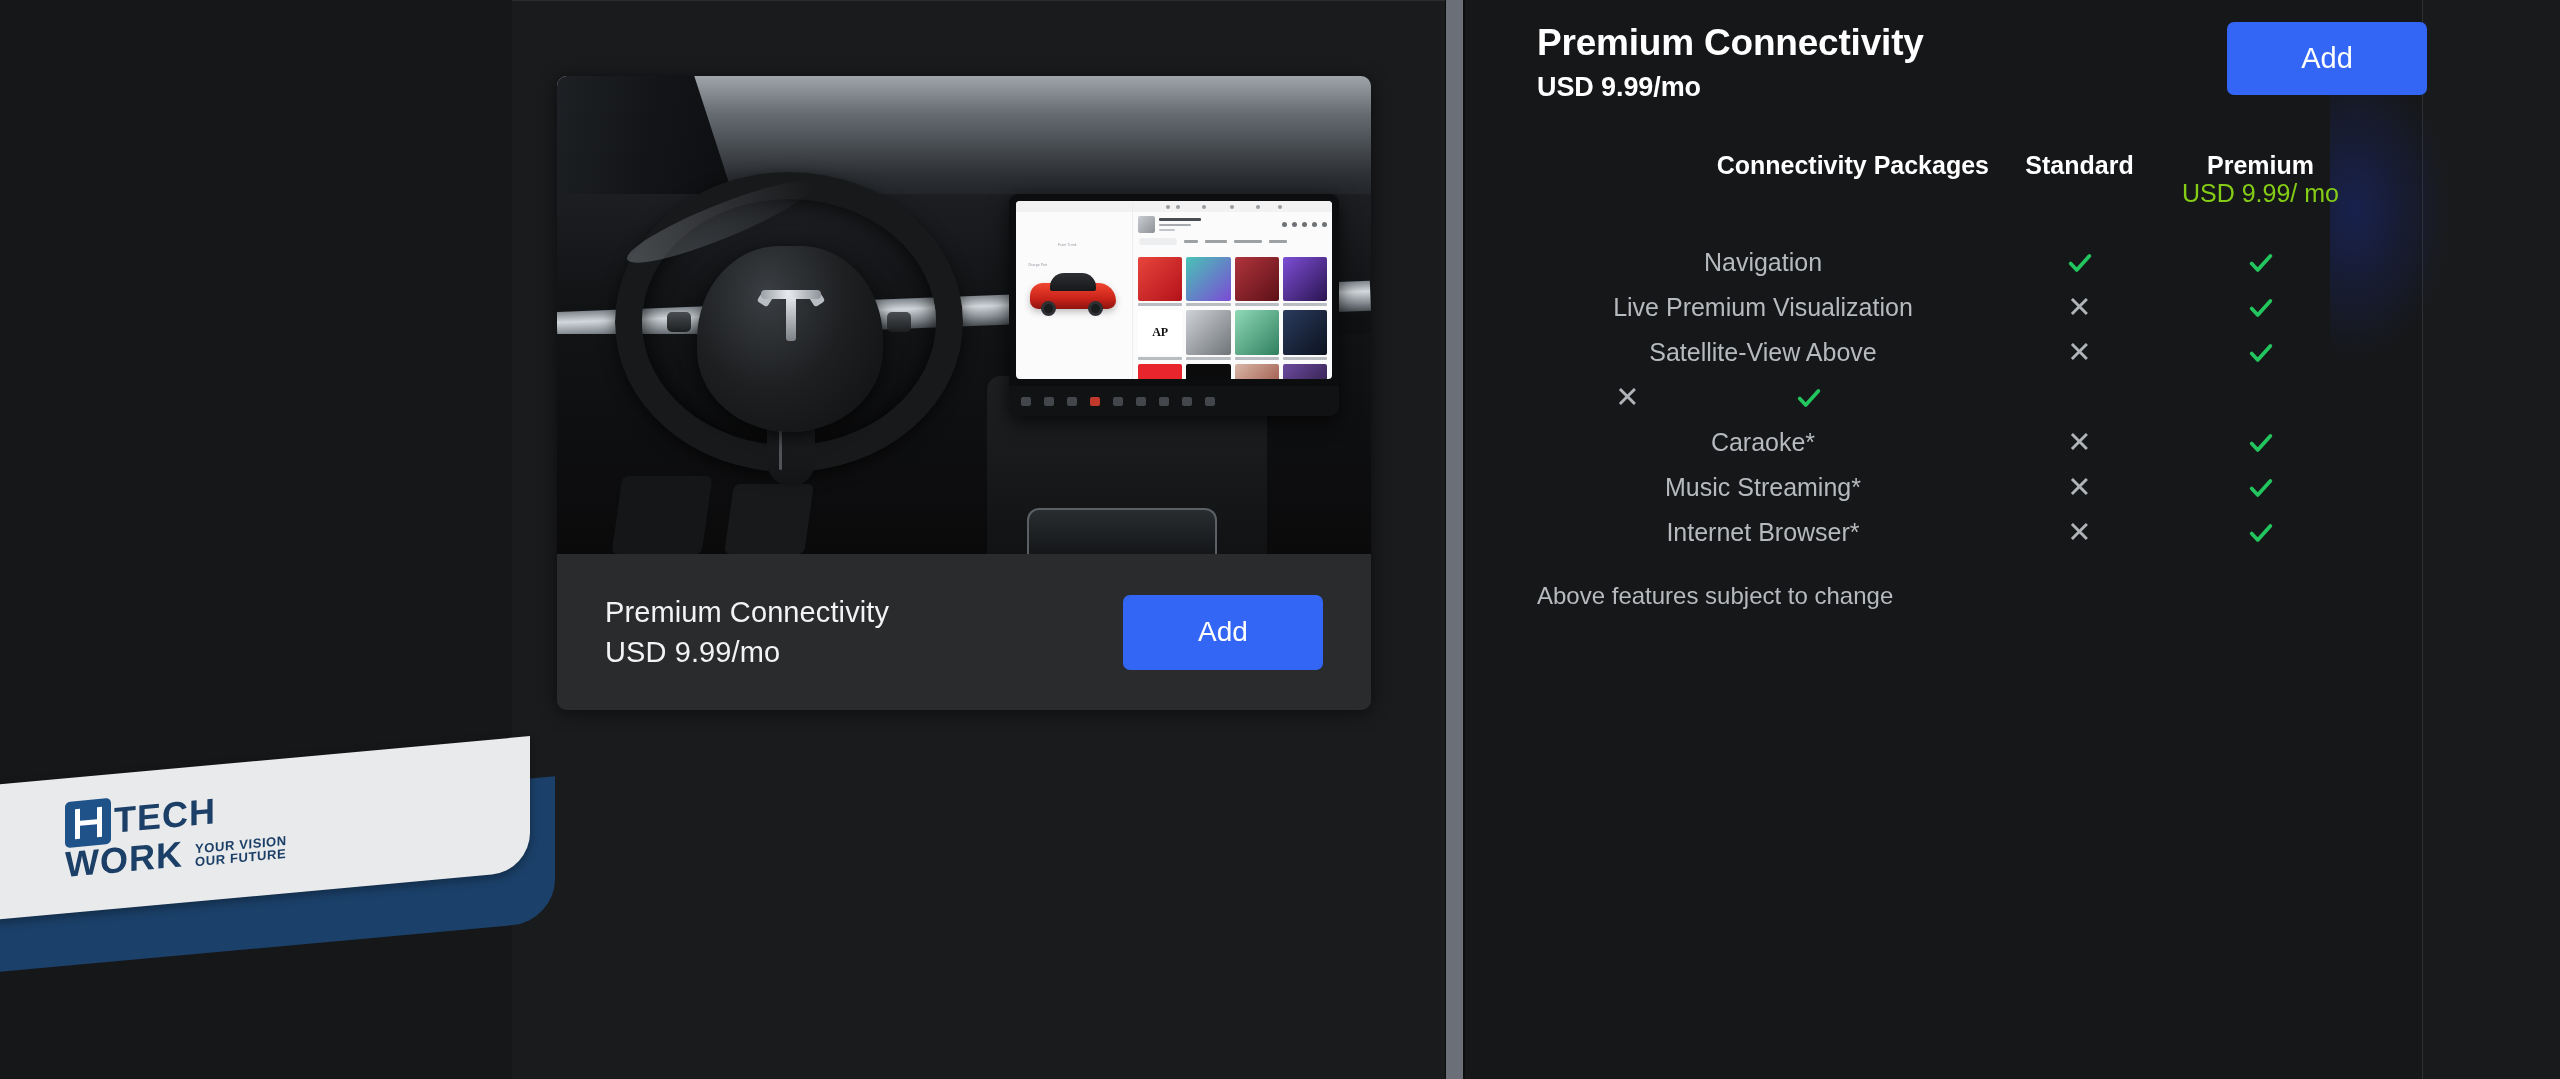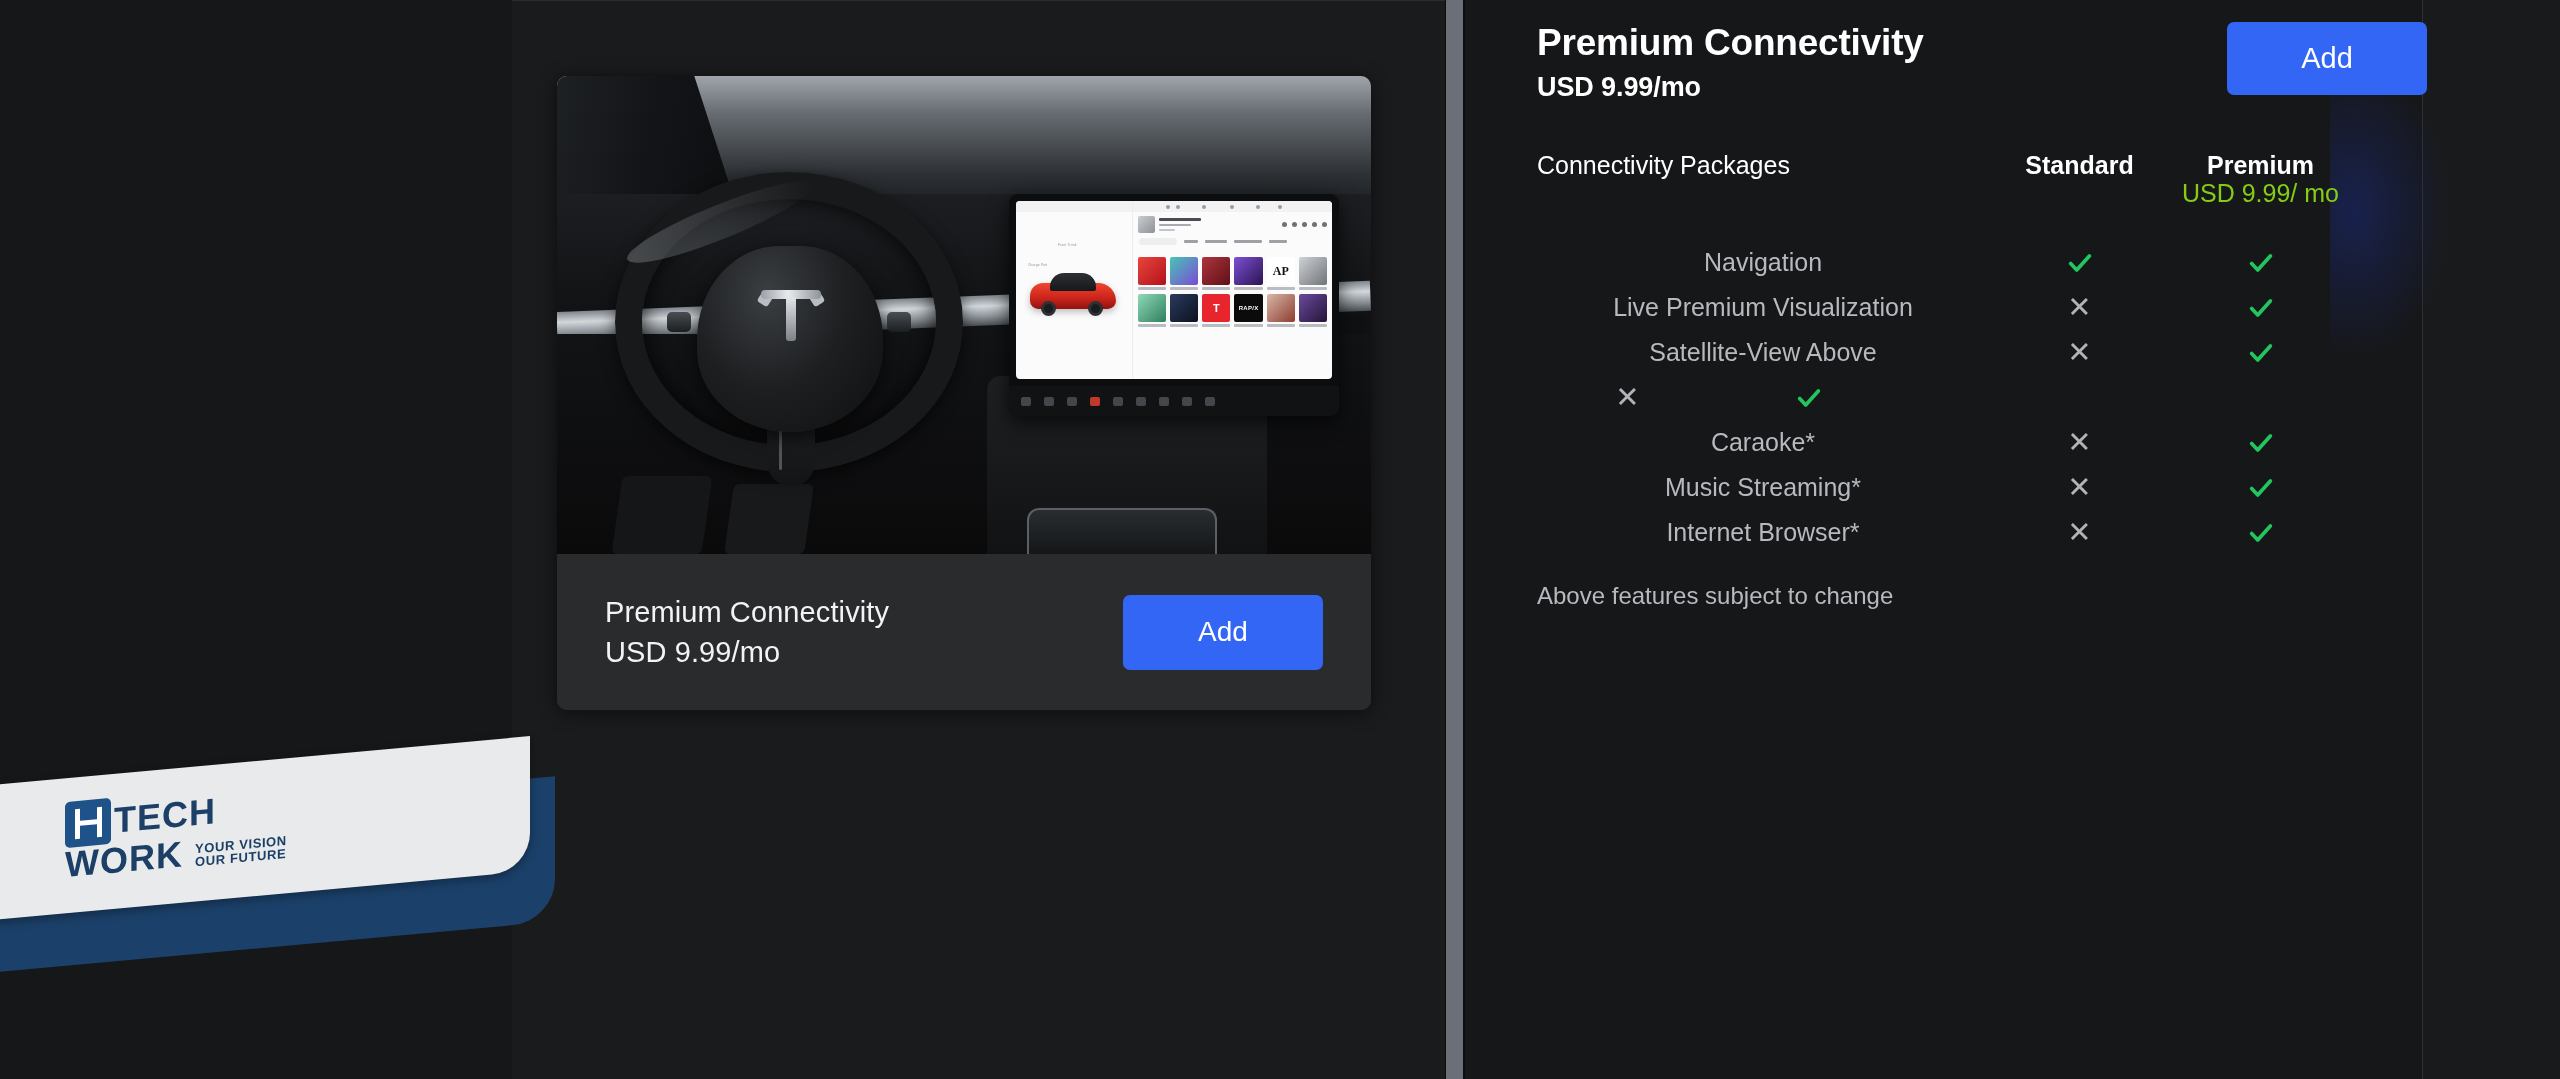--- a/index.html
+++ b/index.html
@@ -113,21 +113,21 @@
             background:linear-gradient(135deg,#c9ccd0,#8e9296); flex:none; }
   .np-meta { flex:1; }
   .np-l1 { width:42px; height:3px; background:#4a4d51; border-radius:1px; }
   .np-l2 { width:32px; height:2.5px; background:#a7abaf; border-radius:1px; margin-top:2.5px; }
   .np-l3 { width:16px; height:2.5px; background:#c2c6ca; border-radius:1px; margin-top:2.5px; }
   .np-ctrls { display:flex; gap:5px; align-items:center; }
   .np-ic { width:5px; height:5px; border-radius:50%; background:#6e7276; }
   .tabs-row { display:flex; gap:7px; align-items:center; padding:3px 6px 4px 6px; }
   .tab-pill { height:7px; border-radius:4px; background:#eceef0; }
   .tab-txt  { height:3px; border-radius:1px; background:#9da1a6; }
-  .grid { display:grid; grid-template-columns:repeat(6,1fr); gap:4px; padding:8px 5px; }
+  .grid { display:grid; grid-template-columns:repeat(4,1fr); gap:4px; padding:8px 5px; }
   .tile { position:relative; border-radius:2px; aspect-ratio:1/1; overflow:hidden; }
   .tile-cap { height:3px; margin-top:2px; border-radius:1px; background:#b9bdc1; }
   .tile-ap { background:#ffffff; display:flex; align-items:center; justify-content:center;
              font-weight:bold; font-size:12px; color:#111; font-family:"Liberation Serif",serif; }
   .tile-tesla { background:#e8252c; display:flex; align-items:center; justify-content:center; }
   .tile-tesla span { color:#fff; font-size:11px; font-weight:bold; }
   .tile-rapx { background:#0b0b0c; display:flex; align-items:center; justify-content:center;
                color:#fff; font-size:6px; font-weight:bold; letter-spacing:.3px; }
   .screen-dock { position:absolute; left:0; bottom:0; width:330px; height:30px;
                  background:#111214; border-radius:0 0 9px 9px; display:flex;
@@ -147,21 +147,21 @@
   .detail { position:absolute; left:1537px; top:0; width:890px; height:1079px; }
   .detail-head { display:flex; align-items:flex-start; justify-content:space-between; padding-top:22px; }
   .d-title { font-size:37px; color:#fff; font-weight:bold; letter-spacing:-.2px; }
   .d-price { font-size:27px; color:#fff; font-weight:bold; margin-top:8px; letter-spacing:-.1px; }
   .btn-add-panel { width:200px; height:73px; background:#3366f5; border:none; border-radius:7px;
                    color:#fff; font-size:29px; font-family:"Liberation Sans",sans-serif;
                    font-weight:400; cursor:pointer; }
 
   .tbl { width:814px; margin-top:48px; }
   .tbl-head { display:flex; align-items:flex-start; }
-  .th-feature { width:452px; font-size:25px; color:#fff; font-weight:normal; }
+  .th-feature { width:452px; font-size:25px; color:#fff; font-weight:bold;text-align:right; }
   .th-col { width:181px; text-align:center; font-size:25px; color:#fff; font-weight:bold; }
   .th-sub { font-size:25px; color:#84cc16; font-weight:400; line-height:1.04; margin-top:0; }
 
   .row { display:flex; align-items:center; height:45px; }
   .row + .row { margin-top:0; }
   .rc-feature { width:452px; font-size:25px; color:#b6babe;text-align:center; }
   .rc-mark { width:181px; display:flex; align-items:center; justify-content:center; }
   .mk-check { width:28px; height:28px; }
   .mk-x { font-size:29px; color:#b0b4b8; line-height:1; font-weight:400; }
 

